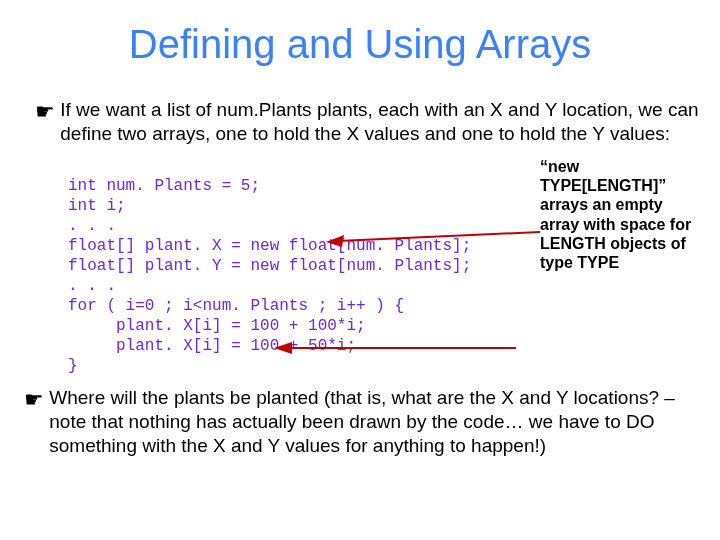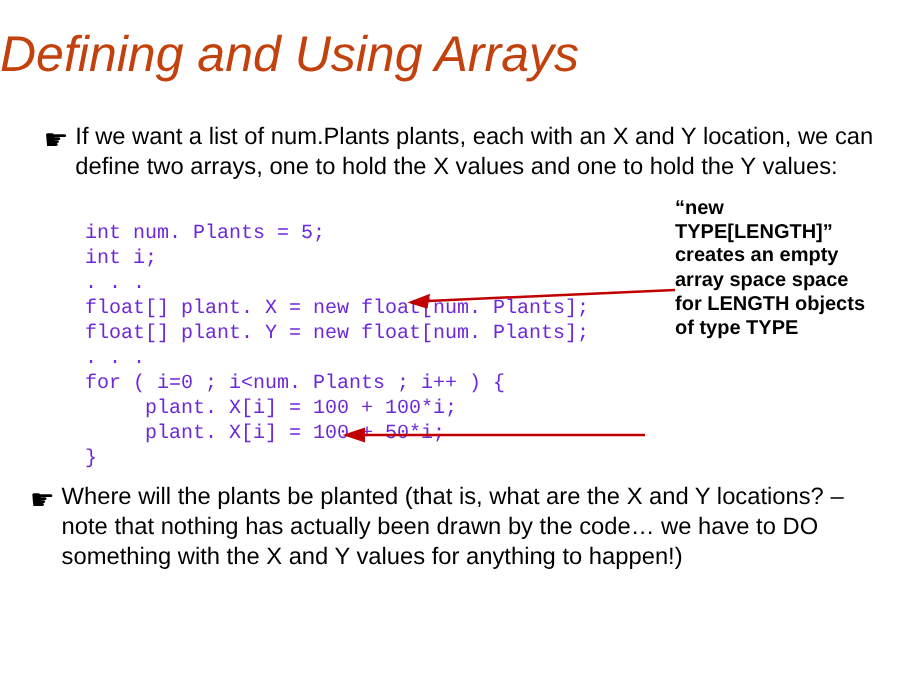--- a/index.html
+++ b/index.html
@@ -16,24 +16,24 @@
     position: relative;
     width: 720px;
     height: 540px;
     box-sizing: border-box;
   }
   .title {
     position: absolute;
     top: 22px;
     left: 0;
     right: 0;
+    text-align: center;
     font-size: 40px;
     font-weight: 400;
-    color: #c2410c;
-    font-style: italic;
+    color: #3b82f6;
   }
   .bullet1 {
     position: absolute;
     left: 24px;
     top: 98px;
     width: 672px;
     font-size: 19px;
     line-height: 1.25;
     margin-left: 11px;
   }
@@ -116,21 +116,21 @@
 int i;
 . . .
 float[] plant. X = new float[num. Plants];
 float[] plant. Y = new float[num. Plants];
 . . .
 for ( i=0 ; i&lt;num. Plants ; i++ ) {
      plant. X[i] = 100 + 100*i;
      plant. X[i] = 100 + 50*i;
 }</div>
 
-  <div class="annot1">“new TYPE[LENGTH]” creates an empty array space space for LENGTH objects of type TYPE</div>
+  <div class="annot1">“new TYPE[LENGTH]” arrays an empty array with space for LENGTH objects of type TYPE</div>
 
   <svg class="arrow" style="left:326px; top:226px; width:214px; height:24px;" viewBox="0 0 214 24">
     <line x1="214" y1="6" x2="12" y2="15" stroke="#c00000" stroke-width="2"></line>
     <polygon points="0,16 18,9 16,21" fill="#c00000"></polygon>
   </svg>
 
   <svg class="arrow" style="left:274px; top:340px; width:242px; height:20px;" viewBox="0 0 242 20">
     <line x1="242" y1="8" x2="12" y2="8" stroke="#c00000" stroke-width="2"></line>
     <polygon points="0,8 18,2 18,14" fill="#c00000"></polygon>
   </svg>

